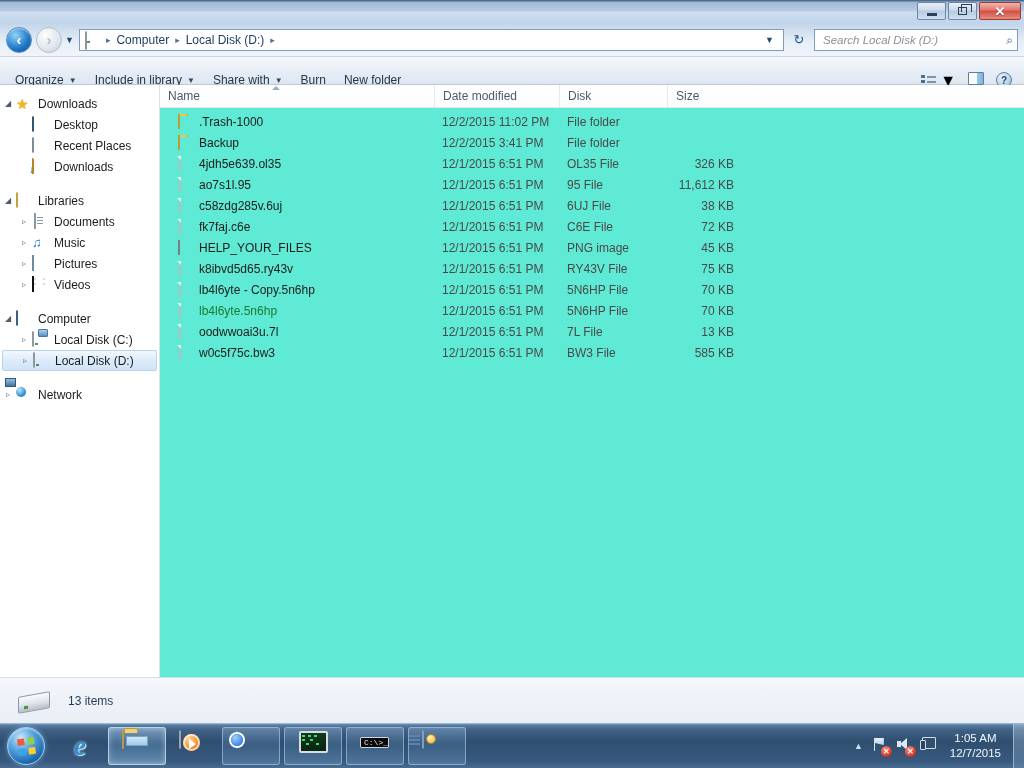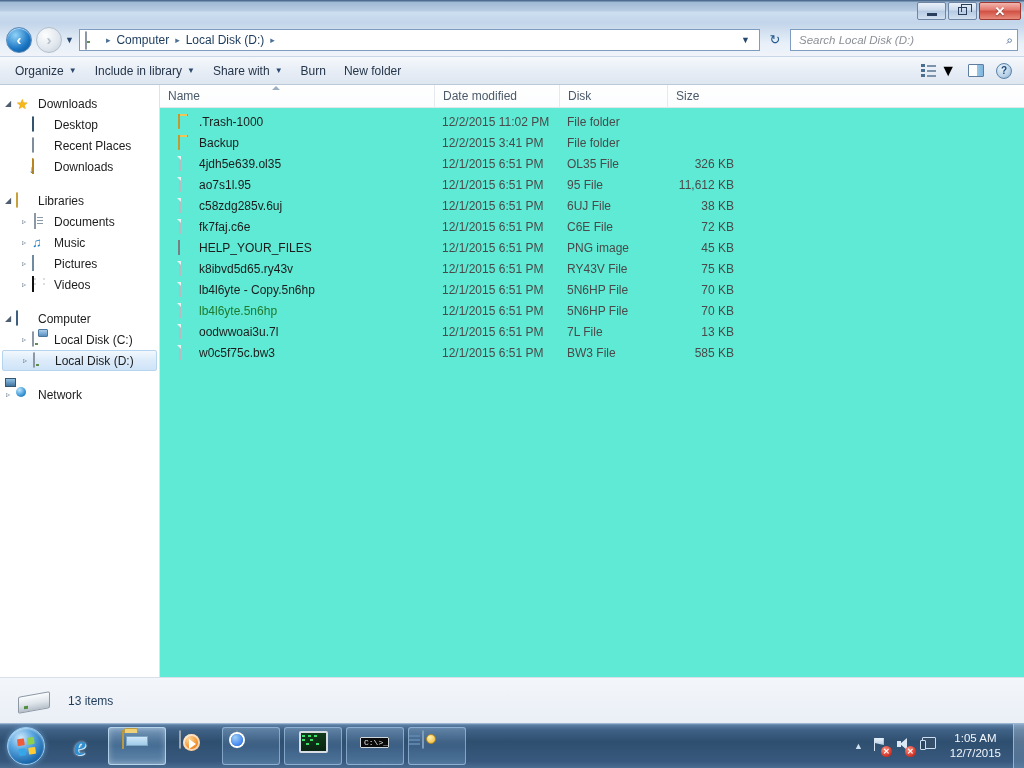--- a/index.html
+++ b/index.html
@@ -102,40 +102,40 @@
     padding: 2px 4px; white-space: nowrap;
   }
   .crumb-sep { color: #4a6f96; font-size: 9px; padding: 0 2px; }
   .crumb-dd { color: #26486e; font-size: 9px; padding: 0 6px; }
   .refresh {
     width: 22px; height: 22px; flex: none;
     display: flex; align-items: center; justify-content: center;
     color: #22588f; font-size: 13px;
   }
   #searchbox {
-    width: 228px; height: 22px; flex: none;
+    width: 204px; height: 22px; flex: none;
     background: #fff; border: 1px solid #7d9cc0;
     display: flex; align-items: center;
     padding: 0 4px 0 8px;
   }
   #searchbox .ph {
     flex: 1 1 auto;
     font-size: 11.5px; font-style: italic; color: #8a8f96;
     white-space: nowrap; overflow: hidden;
   }
   .mag { color: #3a5f88; font-size: 12px; flex: none; }
 
   
   #cmdbar {
     height: 29px; flex: none;
     background: linear-gradient(to bottom, #f5f8fc, #e8eef6 50%, #dee6f0);
     border-top: 1px solid #c9d6e5;
     border-bottom: 1px solid #bcc9d8;
-    display: flex; align-items: center;
-    padding: 4px 6px;
+    display: flex; align-items: flex-start;
+    padding: 12px 6px;
   }
   .cmd {
     font-size: 12px; color: #25354a;
     padding: 4px 9px;
     display: flex; align-items: center; gap: 5px;
     white-space: nowrap;
   }
   .cmd .caret { font-size: 8px; color: #2c4a6e; }
   .cmdspace { flex: 1 1 auto; }
   .cmdico {

